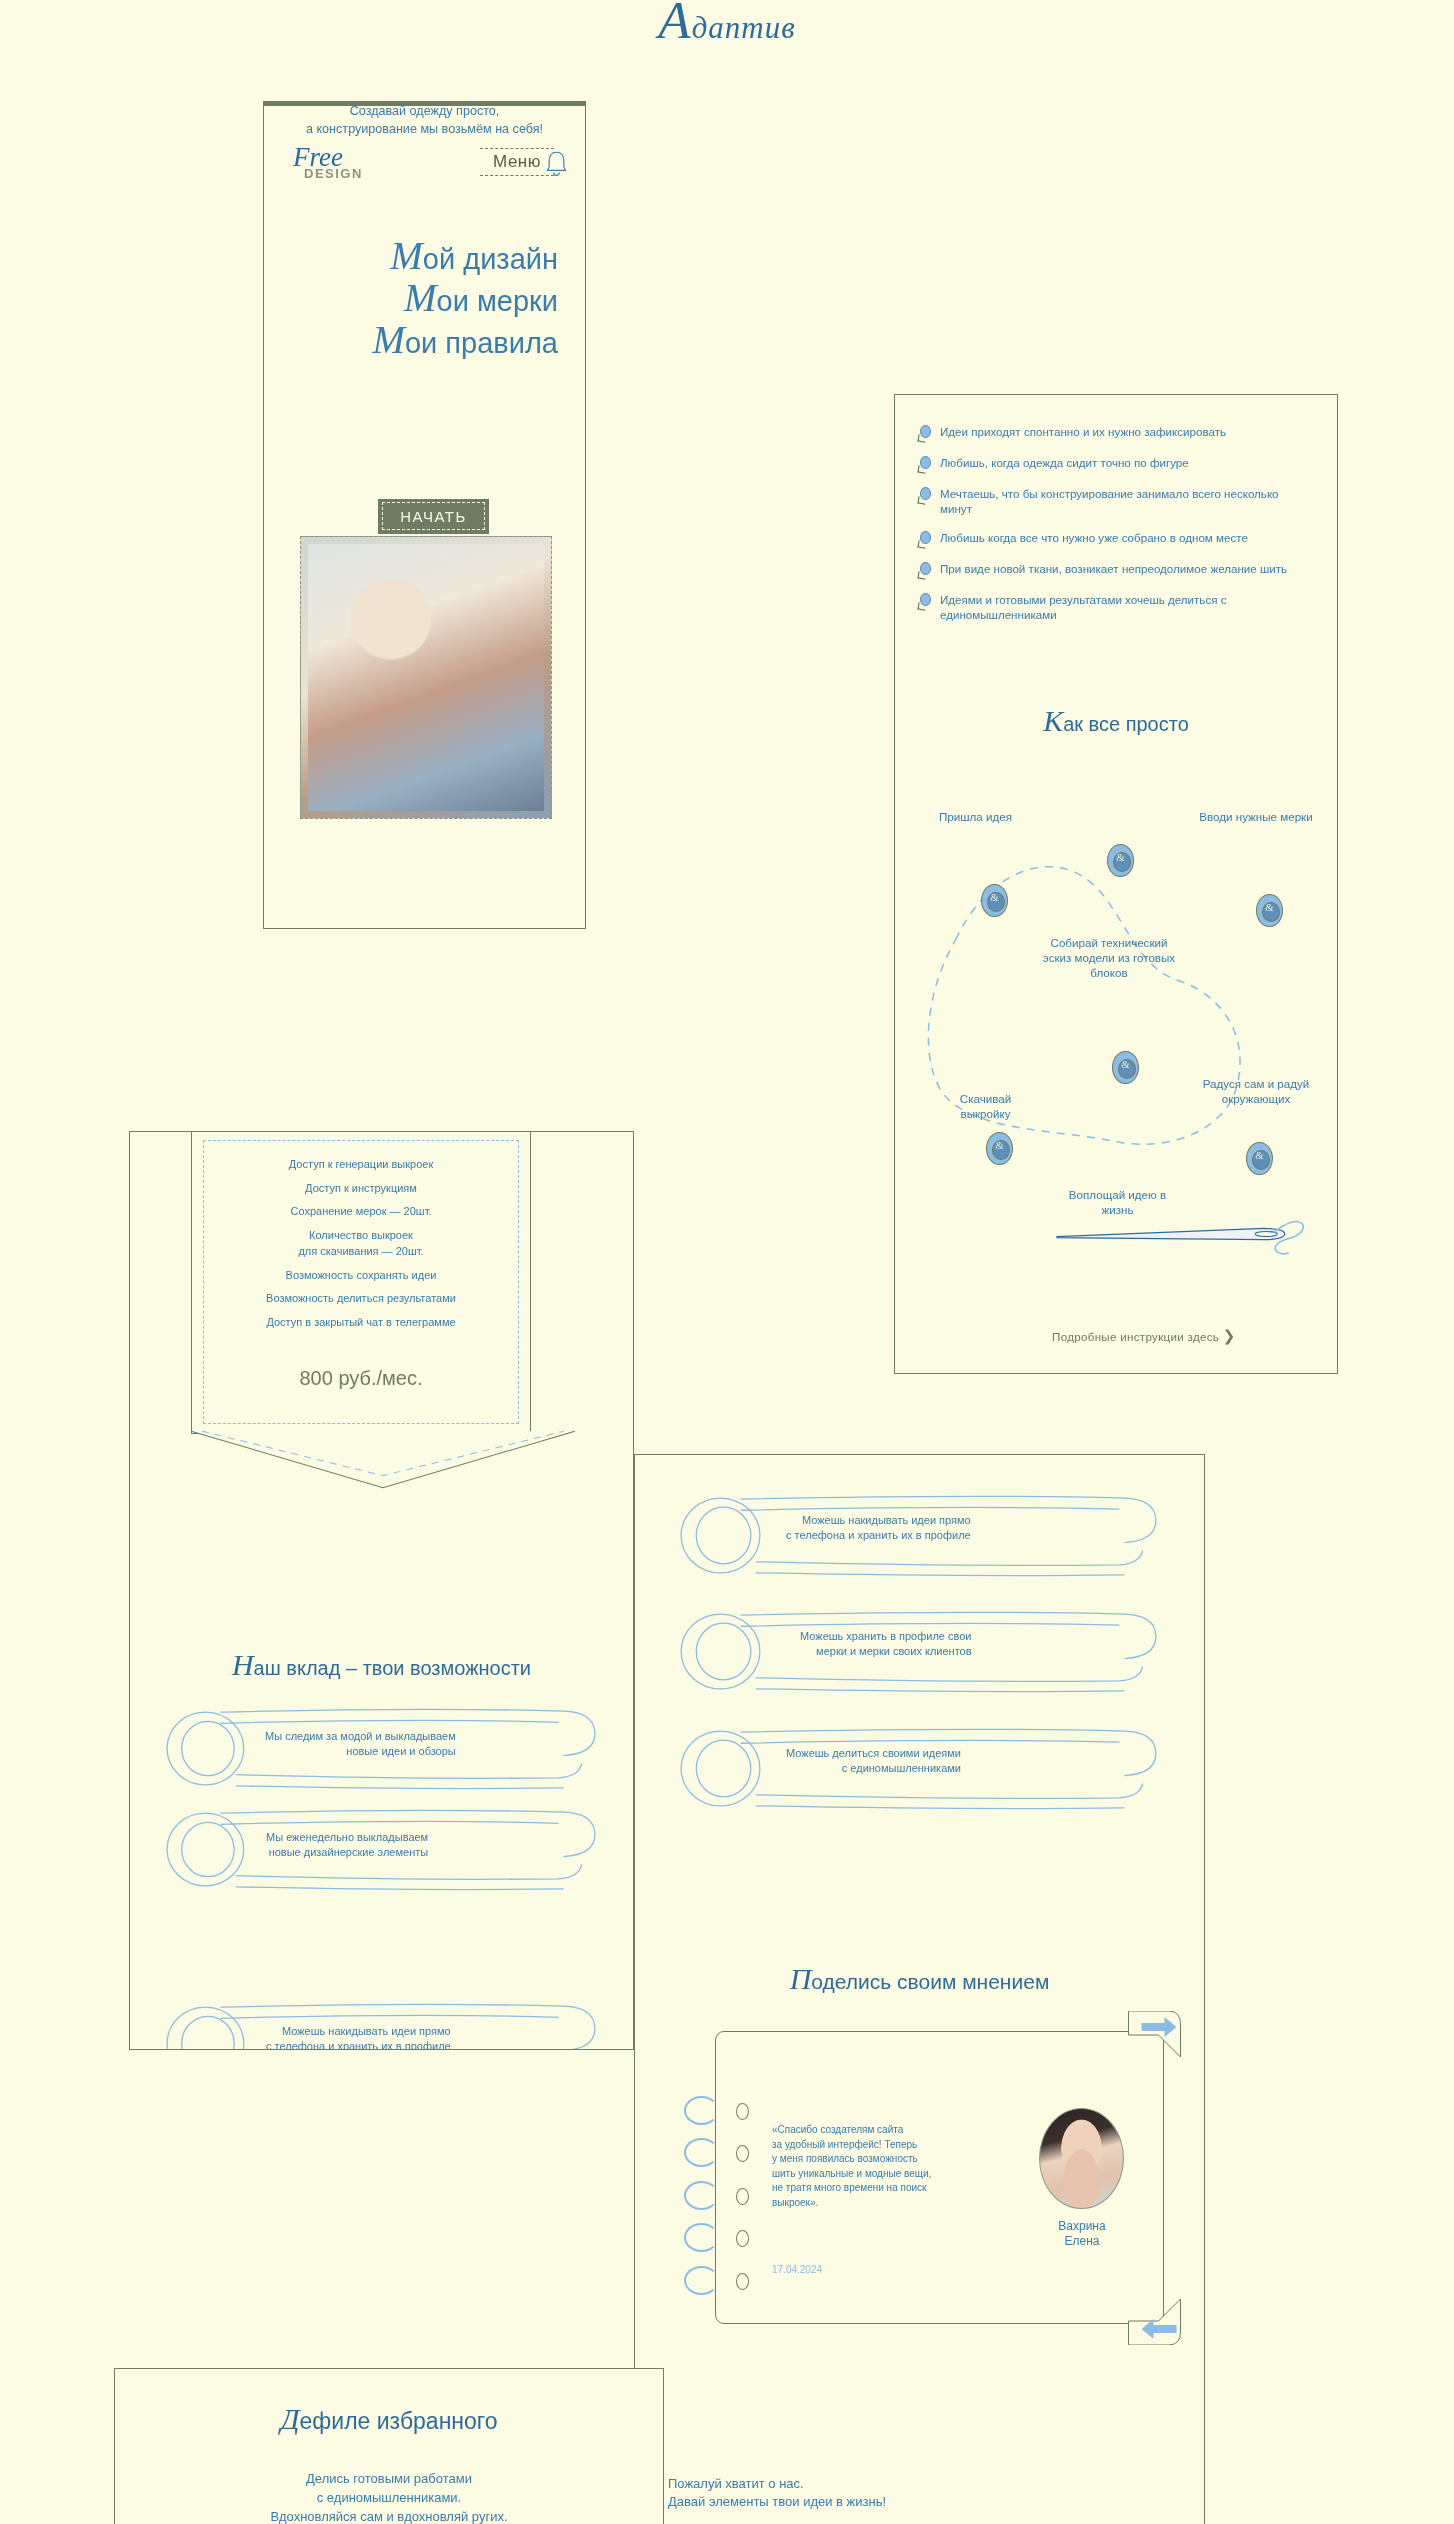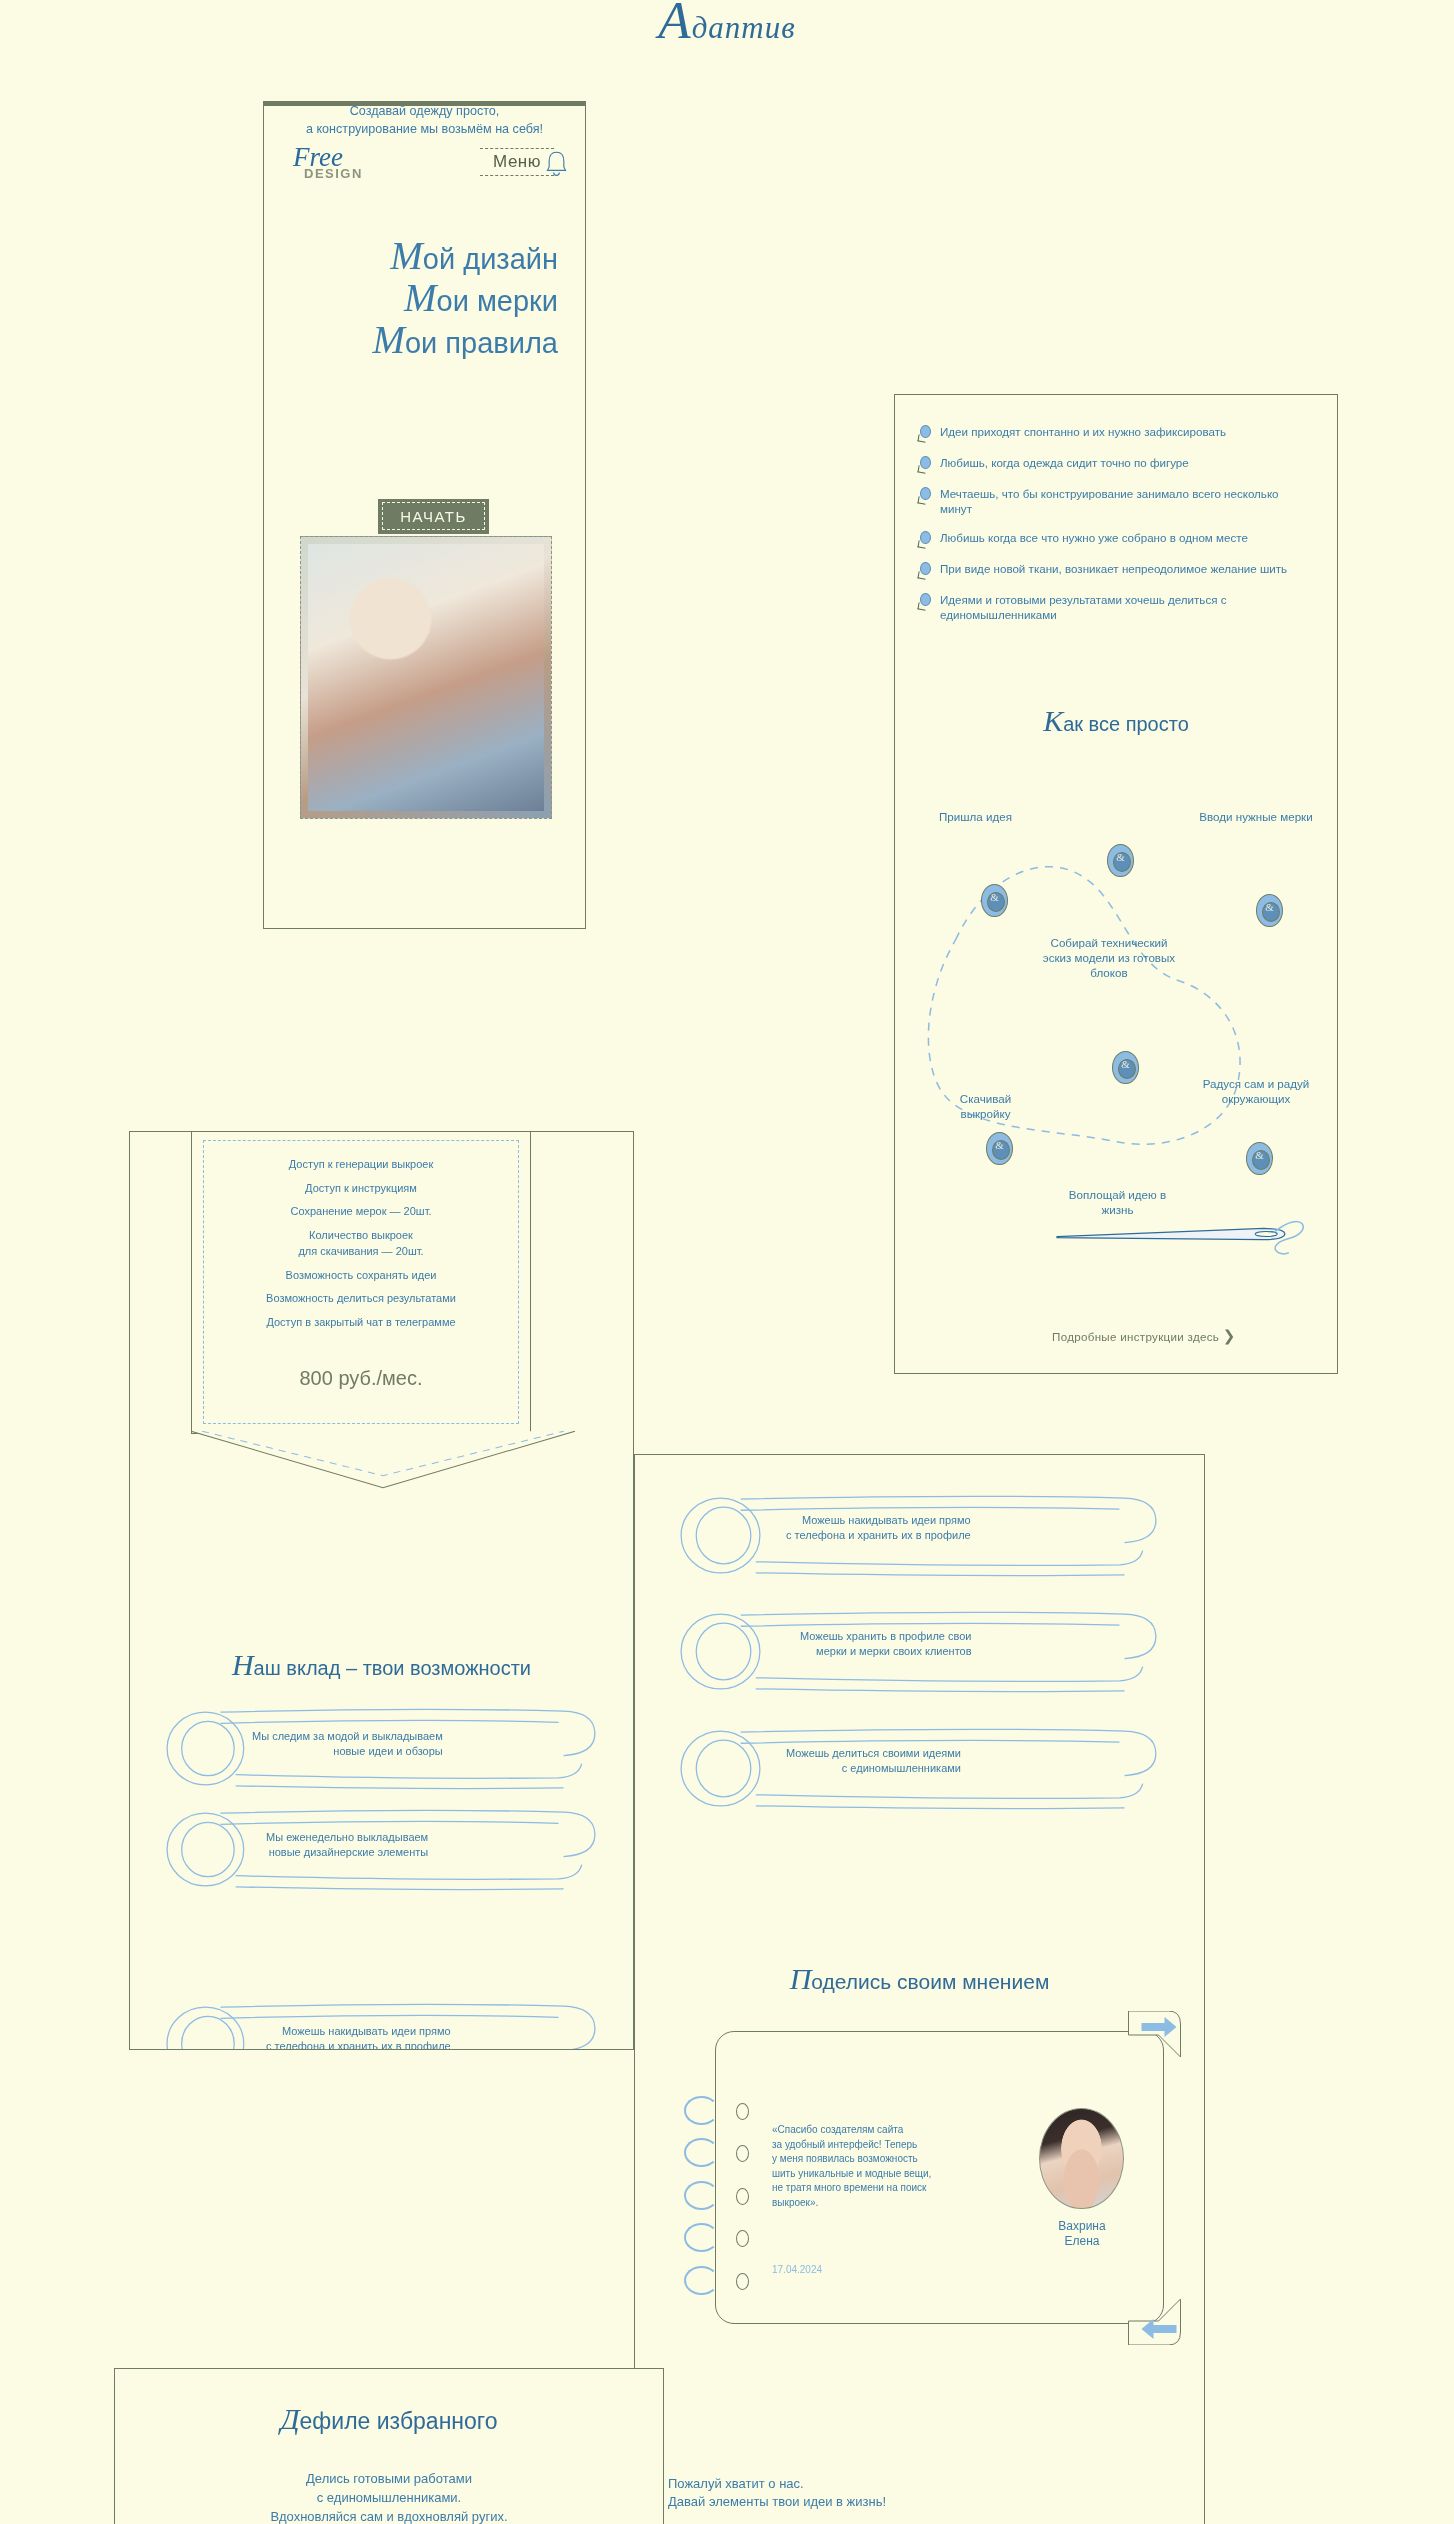--- a/index.html
+++ b/index.html
@@ -117,21 +117,21 @@
 
   
   .pinrow{ position:absolute; }
   .pinrow .shape{ position:absolute; left:0; top:0; }
   .pinrow .ptxt{
     position:absolute; font-size:11px; line-height:1.35; color:#3b7cab;text-align:right;
   }
 
   
   .note{
-    position:absolute; border:1px solid #6f7c63; border-radius:19px; background:#fcfbe3;
+    position:absolute; border:1px solid #6f7c63; border-radius:9px; background:#fcfbe3;
   }
   .rings{ position:absolute; }
   .ring{
     position:absolute; width:13px; height:17px; border-radius:50%; border:1px solid #6f7c63;
   }
   .coil{
     position:absolute; width:35px; height:29px; border-radius:50%;
     border:2.5px solid #8cbbe4; border-right-color:transparent;
   }
   .quote{ position:absolute; font-size:10px; line-height:1.45; color:#3b7cab; }
@@ -321,21 +321,21 @@
 
   <div class="pinrow" style="left:30px; top:571px; width:454px; height:91px;">
     <svg class="shape" width="454" height="91" viewBox="0 0 900 180">
       <path d="M120 18 Q520 8 800 16 Q860 18 862 58 Q864 100 800 104" fill="none" stroke="#8cbbe4" stroke-width="2.5"></path>
       <path d="M120 40 Q520 30 790 38" fill="none" stroke="#8cbbe4" stroke-width="2.5"></path>
       <ellipse cx="90" cy="90" rx="76" ry="72" fill="none" stroke="#8cbbe4" stroke-width="2.5"></ellipse>
       <ellipse cx="95" cy="90" rx="52" ry="54" fill="none" stroke="#8cbbe4" stroke-width="2.5"></ellipse>
       <path d="M150 142 Q520 152 790 148 Q830 146 836 120" fill="none" stroke="#8cbbe4" stroke-width="2.5"></path>
       <path d="M150 164 Q520 172 800 168" fill="none" stroke="#8cbbe4" stroke-width="2.5"></path>
     </svg>
-    <div class="ptxt" style="left:92px; top:26px; white-space:pre-line;">Мы следим за модой и выкладываем
+    <div class="ptxt" style="left:105px; top:26px; white-space:pre-line;">Мы следим за модой и выкладываем
 новые идеи и обзоры</div>
   </div>
 
   <div class="pinrow" style="left:30px; top:672px; width:454px; height:91px;">
     <svg class="shape" width="454" height="91" viewBox="0 0 900 180">
       <path d="M120 18 Q520 8 800 16 Q860 18 862 58 Q864 100 800 104" fill="none" stroke="#8cbbe4" stroke-width="2.5"></path>
       <path d="M120 40 Q520 30 790 38" fill="none" stroke="#8cbbe4" stroke-width="2.5"></path>
       <ellipse cx="90" cy="90" rx="76" ry="72" fill="none" stroke="#8cbbe4" stroke-width="2.5"></ellipse>
       <ellipse cx="95" cy="90" rx="52" ry="54" fill="none" stroke="#8cbbe4" stroke-width="2.5"></ellipse>
       <path d="M150 142 Q520 152 790 148 Q830 146 836 120" fill="none" stroke="#8cbbe4" stroke-width="2.5"></path>

